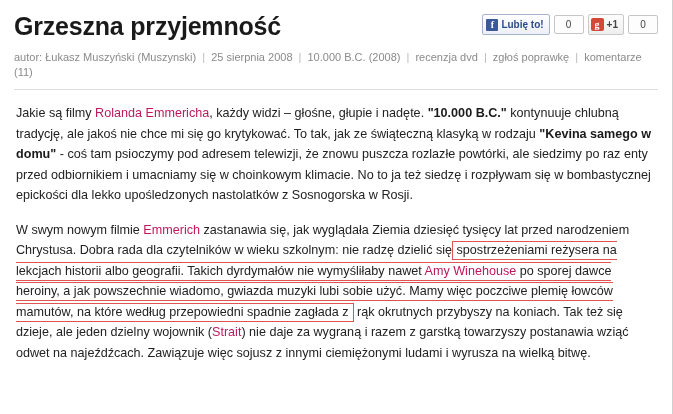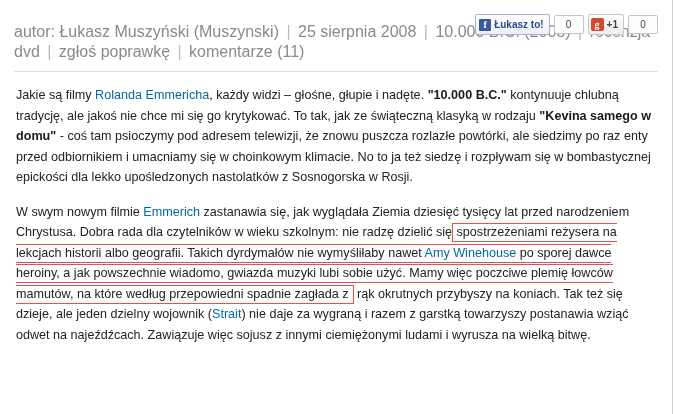--- a/index.html
+++ b/index.html
@@ -104,23 +104,23 @@
     line-height: 13px;
     text-align: center;
     border-radius: 2px;
     margin-right: 3px;
     font-family: "Liberation Serif", serif;
   }
   
   .meta {
     padding: 0 14px;
     margin-top: 10px;
-    font-size: 16px;
+    font-size: 11px;
     color: #8a8a8a;
-    line-height: 20px;
+    line-height: 15px;
   }
   .meta a {
     color: #8a8a8a;
     text-decoration: none;
   }
   .meta .sep { color: #bbbbbb; padding: 0 3px; }
   .rule {
     margin: 9px 14px 0 14px;
     height: 1px;
     background: #dcdcdc;
@@ -128,45 +128,46 @@
   
   .article {
     padding: 13px 16px 0 16px;
     font-size: 12.6px;
     line-height: 20.5px;
     color: #222222;
     text-align: left;
   }
   .article p { margin: 0 0 14px 0; }
   .article a {
-    color: #0369a1;
+    color: #be185d;
     text-decoration: none;
   }
   .article b, .article strong { color: #1a1a1a; }
   .hl {
     color: #8c3b4a;
   }
   .boxed {
     border: 1px solid #e0544f;
     padding: 1px 4px 2px 4px;
     margin: 0 0 6px -4px;
     text-align: center;
   }
 </style>
 </head>
 <body>
 
 <div class="page">
 
   <div class="header">
+    <h1 class="title">Grzeszna przyjemność</h1>
 
     <div class="social">
       <span class="fb-like">
         <span class="fb-f">f</span>
-        <span>Łukasz to!</span>
+        <span>Lubię to!</span>
       </span>
       <span class="counter">0</span>
       <span class="gplus">
         <span class="g-badge">g</span>
         <span>+1</span>
       </span>
       <span class="counter">0</span>
     </div>
   </div>
 

